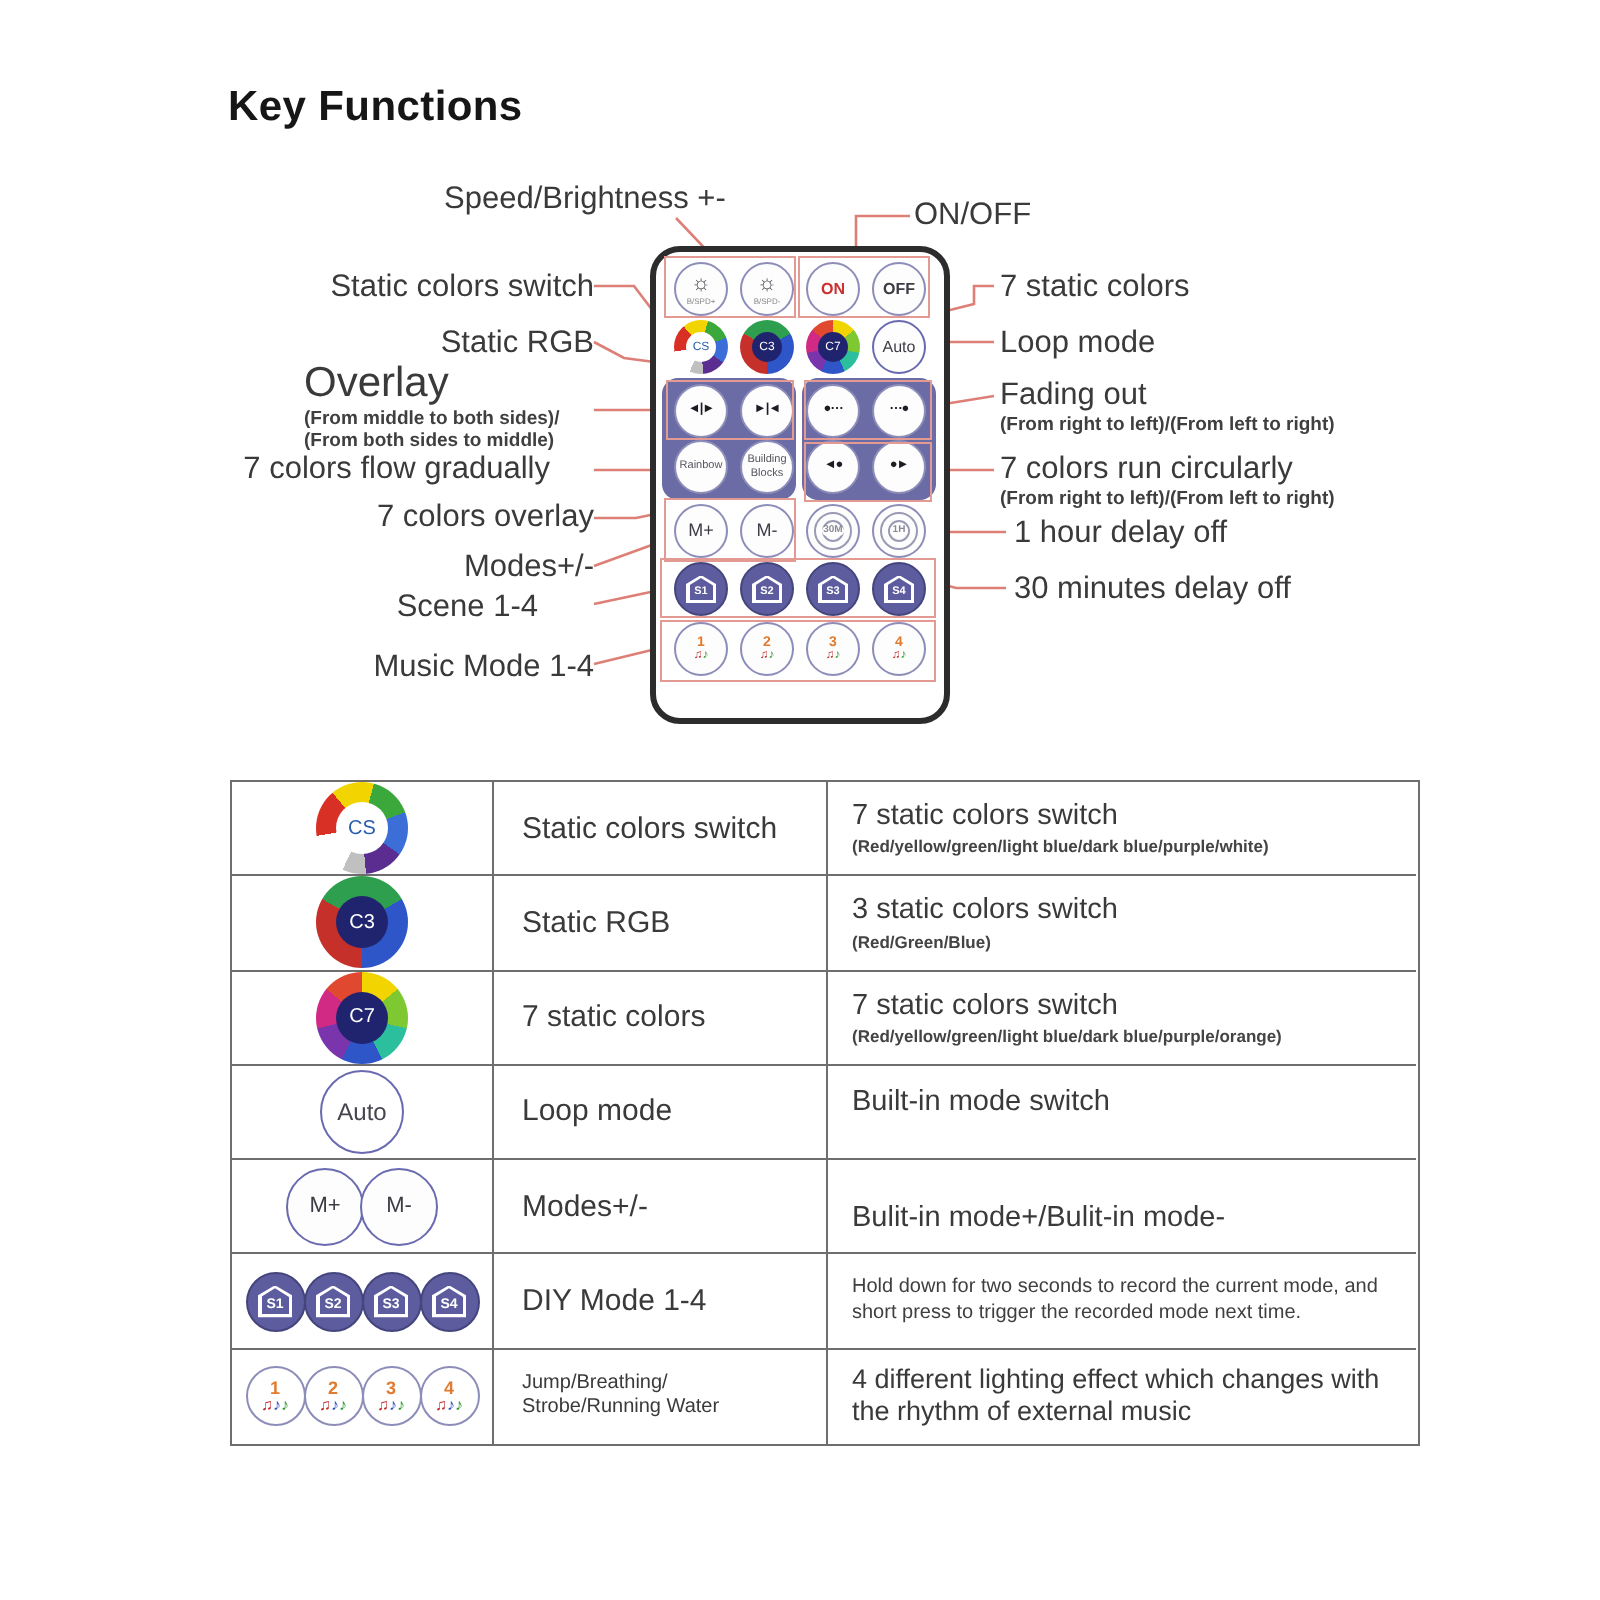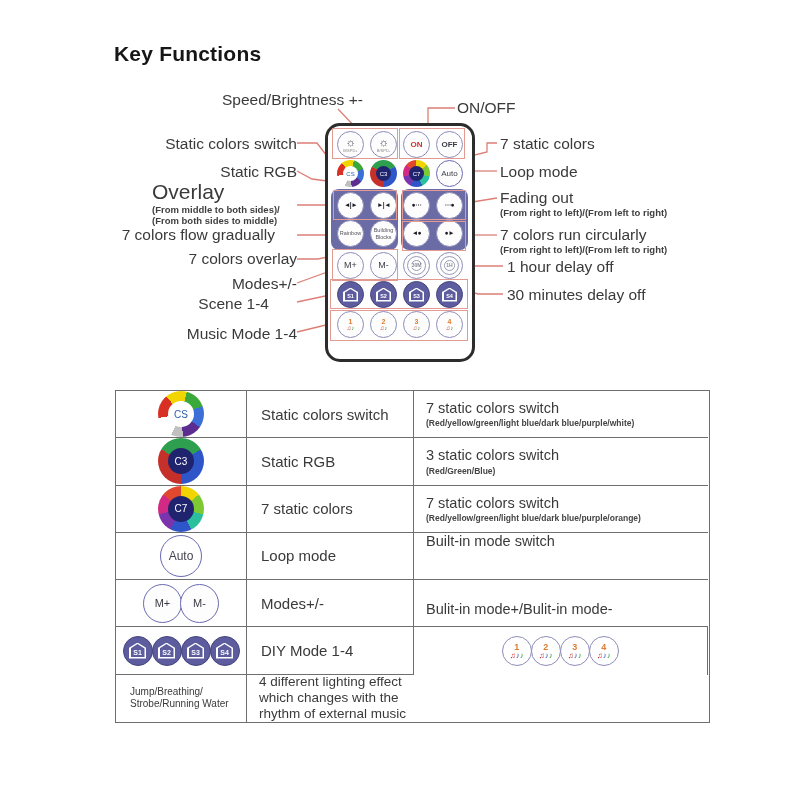--- a/index.html
+++ b/index.html
@@ -332,21 +332,21 @@
   </div>
 
   <div class="cell icon-cell">
     <span class="auto-big">
         <span>Auto</span>
       </span>
   </div>
   <div class="cell label-cell">
       <span>Loop mode</span>
     </div>
-  <div class="cell desc-cell last-col" style="justify-content:flex-start;padding-bottom:8px;">
+  <div class="cell desc-cell last-col" style="justify-content:center;padding-bottom:8px;">
     <span class="desc-main">Built-in mode switch</span>
   </div>
 
   <div class="cell icon-cell">
     <span class="mbtn-big">
         <span>M+</span>
       </span>
     <span class="mbtn-big">
         <span>M-</span>
       </span>
@@ -376,20 +376,23 @@
       </span>
     <span class="scene-big">
         <span class="house house-big">
           <span class="house-in">S4</span>
         </span>
       </span>
   </div>
   <div class="cell label-cell">
       <span>DIY Mode 1-4</span>
     </div>
+  <div class="cell desc-cell last-col">
+    <span class="desc-small">Hold down for two seconds to record the current mode, and short press to trigger the recorded mode next time.</span>
+  </div>
 
   <div class="row7" style="display:contents;">
     <div class="cell icon-cell">
       <span class="music-big">
           <span class="music-num">1</span>
           <span class="music-notes"><span class="note-r">♫</span><span class="note-b">♪</span><span class="note-g">♪</span></span>
         </span>
       <span class="music-big">
           <span class="music-num">2</span>
           <span class="music-notes"><span class="note-r">♫</span><span class="note-b">♪</span><span class="note-g">♪</span></span>

